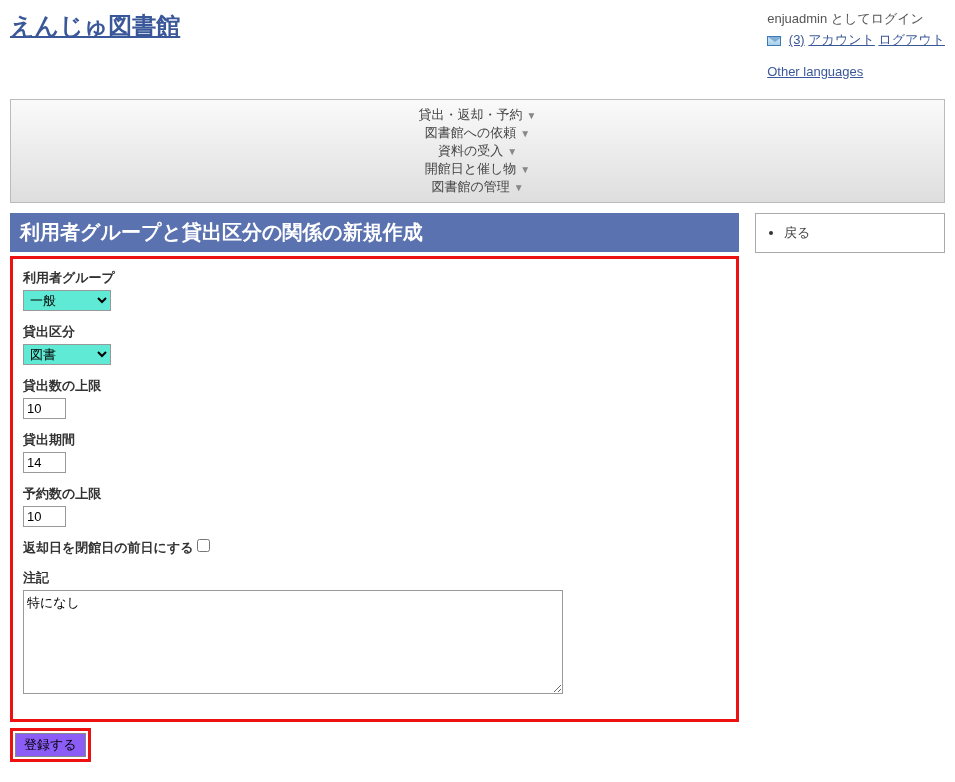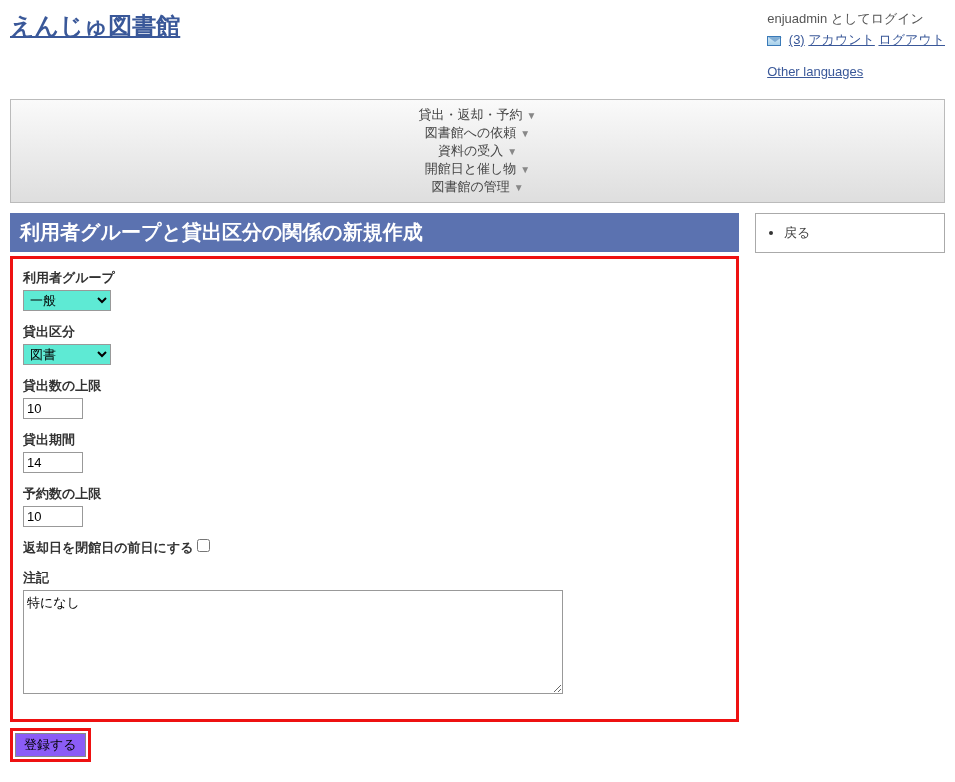--- a/index.html
+++ b/index.html
@@ -45,21 +45,21 @@
   padding: 6px 10px;
 }
 .form-box {
   border: 3px solid #ee1111;
   padding: 10px;
   margin: 4px 0;
 }
 .form-group { margin-bottom: 12px; }
 .form-group label { font-weight: bold; display: block; margin-bottom: 3px; font-size: 13px; }
 .form-group select { border: 1px solid #999; background: #5eead4; padding: 1px 2px; font-size: 13px; min-width: 88px; }
-.form-group input[type="text"] { border: 1px solid #999; padding: 2px 3px; font-size: 13px; width: 60px; }
+.form-group input[type="text"] { border: 1px solid #999; padding: 2px 3px; font-size: 13px; width: 43px; }
 .form-group.inline label { display: inline; font-weight: bold; }
 .form-group textarea { width: 540px; height: 104px; border: 1px solid #999; padding: 3px; font-size: 13px; font-family: Verdana, Arial, sans-serif; resize: both; }
 .submit-wrap { display: inline-block; border: 3px solid #ee1111; padding: 2px; margin-top: 2px; }
 .submit-wrap button { background: #8b5cf6; border: 1px solid #888; padding: 2px 8px; font-size: 13px; cursor: pointer; }
 .sidebar { width: 190px; }
 .sidebar-box { border: 1px solid #aaa; padding: 10px; }
 .sidebar-box ul { list-style: disc; margin-left: 18px; }
 .sidebar-box a { color: #444; text-decoration: none; cursor: pointer; text-align: center; }
 </style>
 </head>

